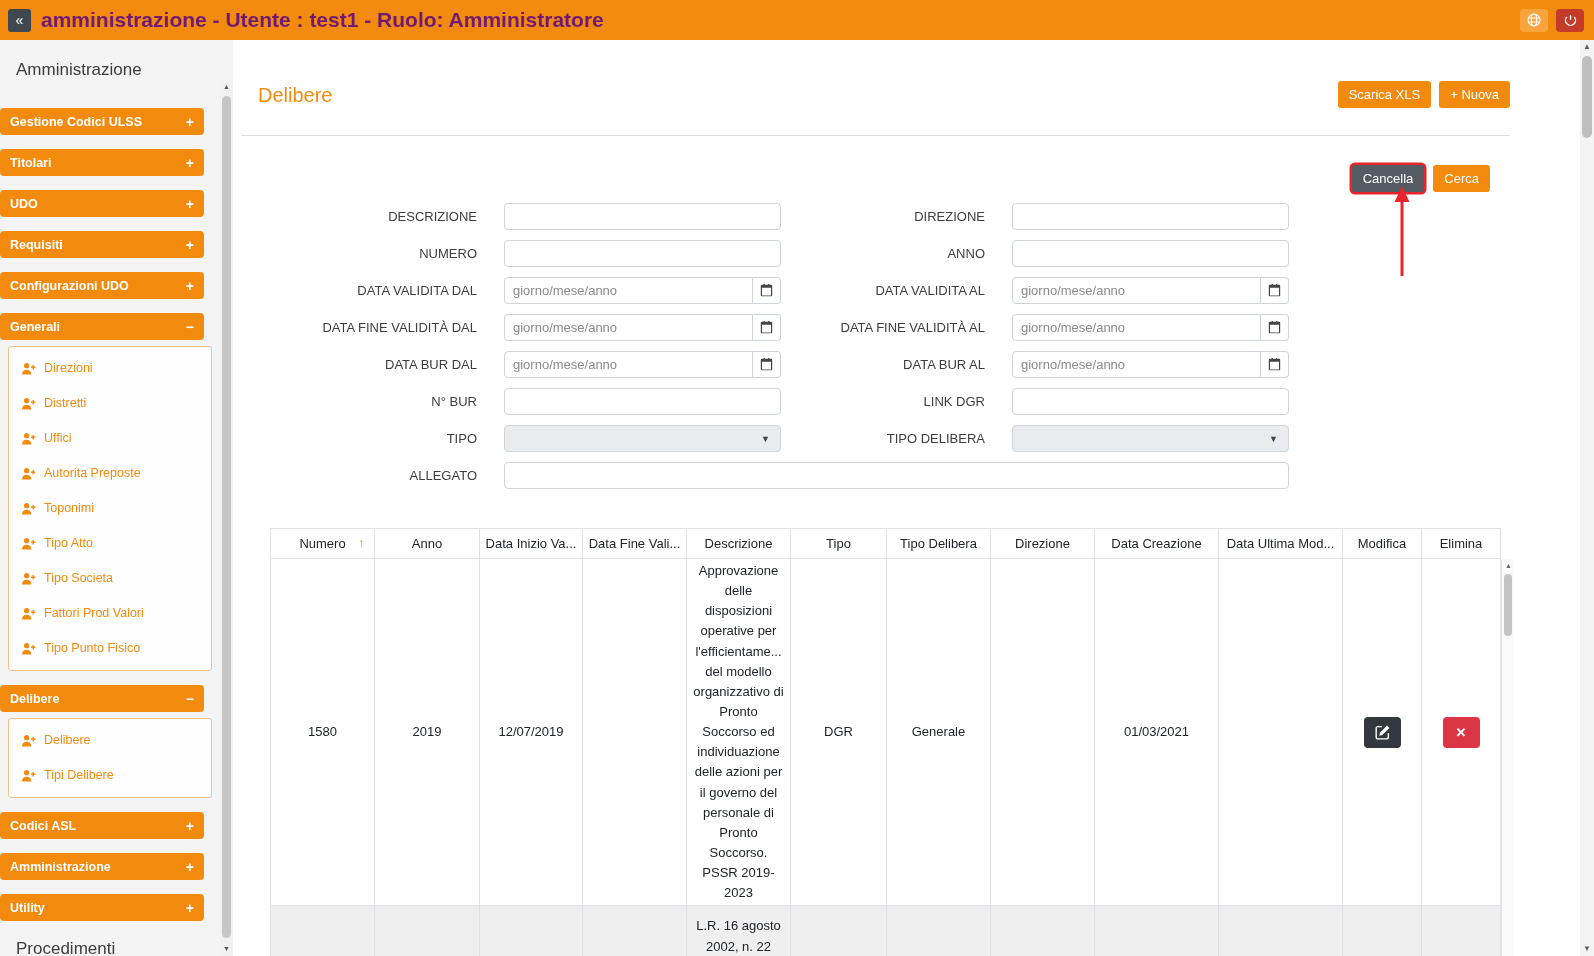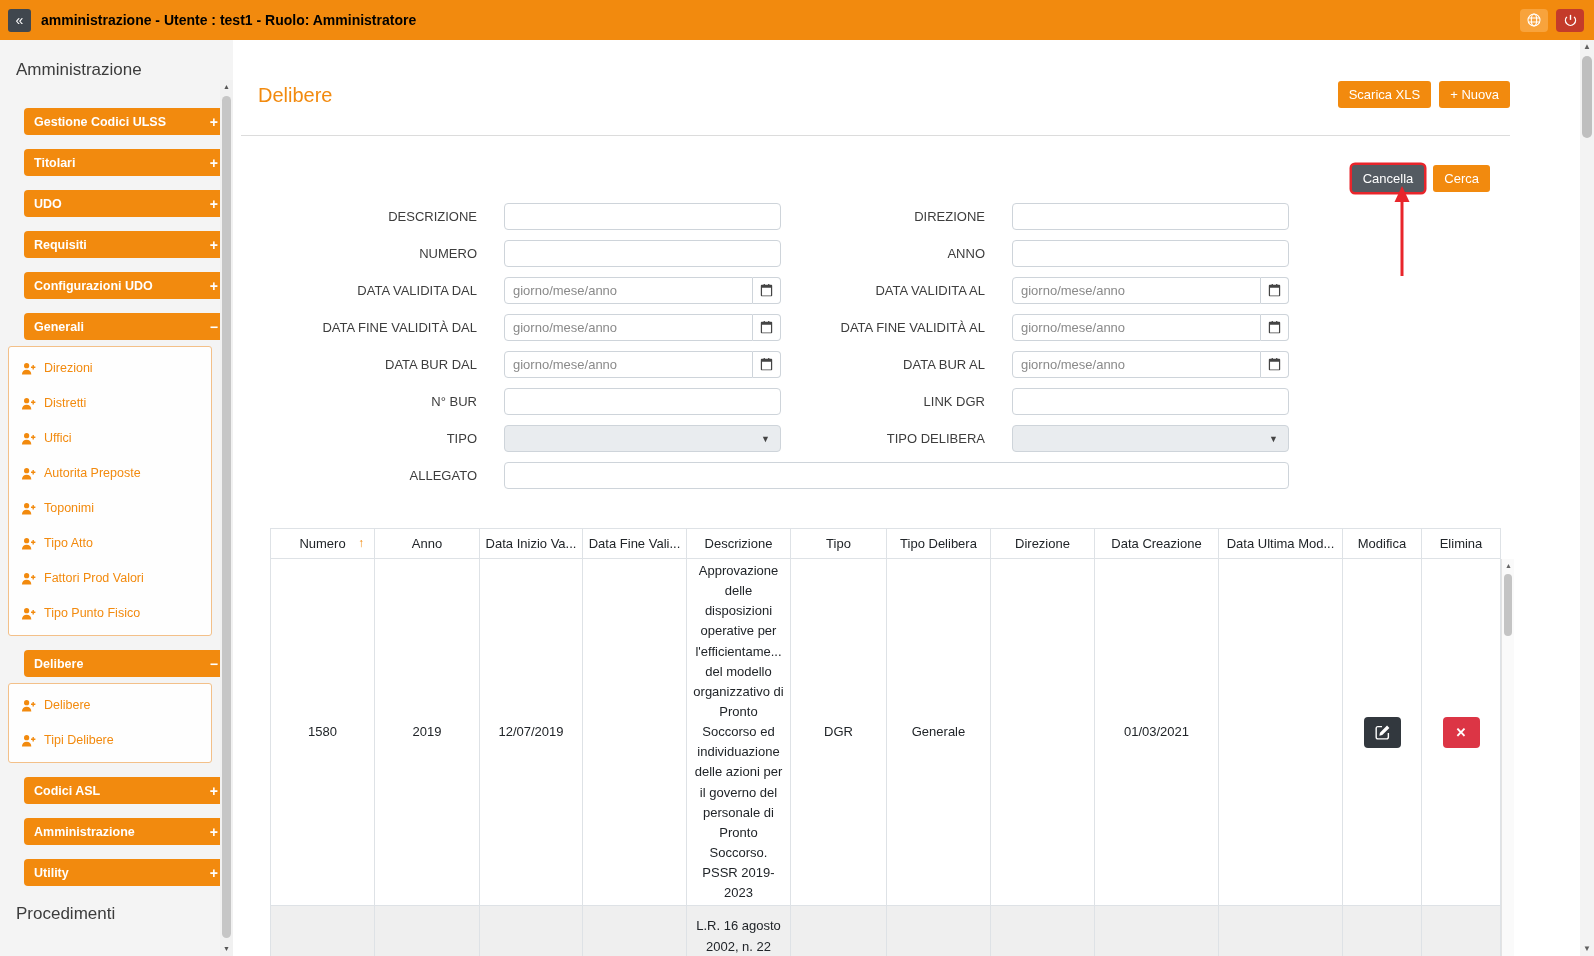--- a/index.html
+++ b/index.html
@@ -5,33 +5,33 @@
   * { margin:0; padding:0; box-sizing:border-box; }
   html,body { width:1594px; height:956px; overflow:hidden; background:#fff;
               font-family:"Liberation Sans", sans-serif; position:relative; }
 
   
   .topbar { position:absolute; left:0; top:0; width:1594px; height:40px; background:#f28a0e;
             display:flex; align-items:center; gap:10px; padding:0 10px 0 8px; z-index:20; }
   .collapse-btn { width:23px; height:23px; background:#40474e; color:#fff; border:none;
                   border-radius:3px; font-size:14px; line-height:1; cursor:pointer; padding:0;
                   font-family:inherit; }
-  .topbar-title { flex:1; color:#000000; font-weight:700; font-size:14px; white-space:nowrap; }
+  .topbar-title { flex:1; color:#701a75; font-weight:700; font-size:21px; white-space:nowrap; }
   .topbar-actions { margin-left:auto; display:flex; gap:8px; }
   .icon-btn { width:28px; height:23px; border:none; border-radius:4px; display:flex;
               align-items:center; justify-content:center; cursor:pointer; padding:0; }
   .globe-btn { background:#f8a33c; }
   .power-btn { background:#c43b2a; }
 
   
   .sidebar { position:absolute; left:0; top:40px; width:233px; bottom:0; background:#f4f4f4; overflow:hidden; }
   .sidebar-inner { width:220px; }
   .sidebar-heading { font-size:17px; color:#3c3c3c; padding:20px 0 0 16px; height:54px; }
   .acc-btn { display:flex; justify-content:space-between; align-items:center; width:204px;
-             margin:14px 8px 0 24px; height:27px; background:#f28a0e; color:#fff; border:none;
+             margin:14px 8px 0 0; height:27px; background:#f28a0e; color:#fff; border:none;
              border-radius:4px; font-weight:700; font-size:12.5px; padding:0 10px; cursor:pointer;
              font-family:inherit; text-align:left; }
   .acc-toggle { font-size:14px; font-weight:700; }
   .subpanel { width:204px; margin:6px 8px 0 8px; background:#fefefe; border:1px solid #f3c089;
               border-radius:3px; padding:4px 0; }
   .subitem { display:flex; align-items:center; gap:8px; padding:10px 12px; color:#f28a0e;
              font-size:12.5px; line-height:15px; cursor:pointer;text-align:center; }
   .sidebar-footer { font-size:17px; color:#3c3c3c; padding:18px 0 0 16px; }
   .sidebar-scrollbar { position:absolute; top:40px; left:220px; width:13px; bottom:0; background:#f1f1f1; }
   .sb-arrow { position:absolute; left:0; width:13px; height:14px; color:#555; font-size:7px;
@@ -199,20 +199,28 @@
           </svg>
         <span>Toponimi</span>
       </div>
       <div class="subitem">
         <svg width="15" height="13" viewBox="0 0 24 20">
             <circle cx="9" cy="5.5" r="4.2" fill="#f28a0e"></circle>
             <path d="M1.5 19.5c0-4.6 3.2-7.5 7.5-7.5s7.5 2.9 7.5 7.5z" fill="#f28a0e"></path>
             <path d="M19.5 4.5v7M16 8h7" stroke="#f28a0e" stroke-width="2.2" fill="none"></path>
           </svg>
         <span>Tipo Atto</span>
+      </div>
+      <div class="subitem">
+        <svg width="15" height="13" viewBox="0 0 24 20">
+            <circle cx="9" cy="5.5" r="4.2" fill="#f28a0e"></circle>
+            <path d="M1.5 19.5c0-4.6 3.2-7.5 7.5-7.5s7.5 2.9 7.5 7.5z" fill="#f28a0e"></path>
+            <path d="M19.5 4.5v7M16 8h7" stroke="#f28a0e" stroke-width="2.2" fill="none"></path>
+          </svg>
+        <span>Tipo Societa</span>
       </div>
       <div class="subitem">
         <svg width="15" height="13" viewBox="0 0 24 20">
             <circle cx="9" cy="5.5" r="4.2" fill="#f28a0e"></circle>
             <path d="M1.5 19.5c0-4.6 3.2-7.5 7.5-7.5s7.5 2.9 7.5 7.5z" fill="#f28a0e"></path>
             <path d="M19.5 4.5v7M16 8h7" stroke="#f28a0e" stroke-width="2.2" fill="none"></path>
           </svg>
         <span>Fattori Prod Valori</span>
       </div>
       <div class="subitem">

